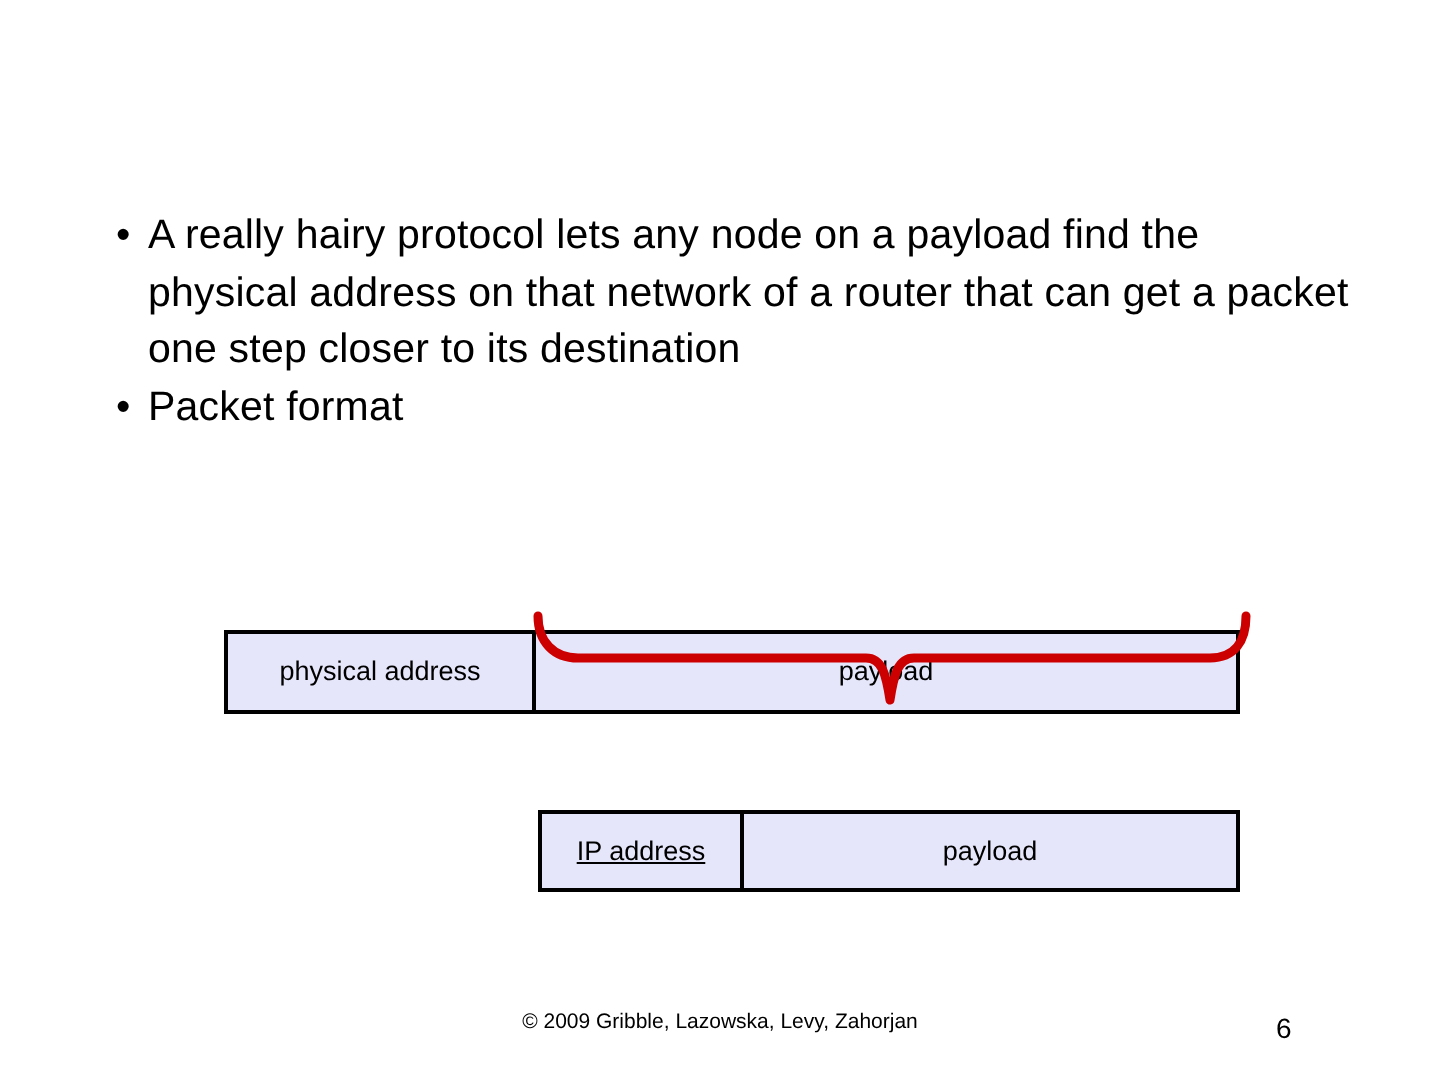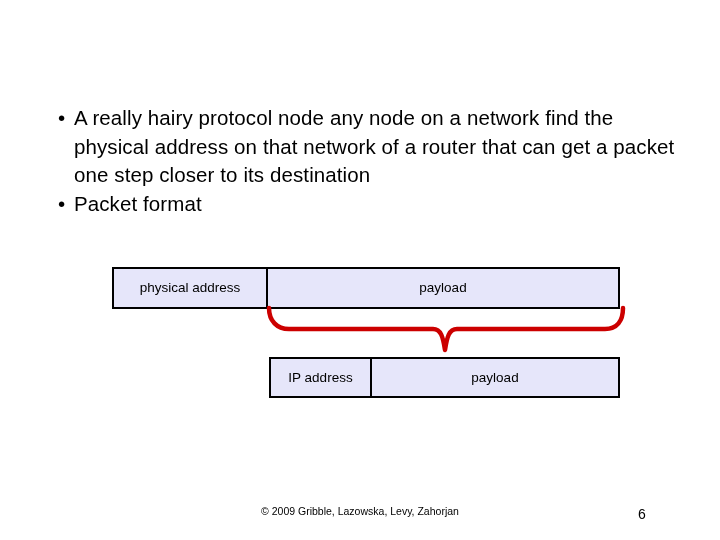--- a/index.html
+++ b/index.html
@@ -54,20 +54,21 @@
     height: 540px;
     pointer-events: none;
   }
 
   .packet-row {
     position: absolute;
     display: flex;
     border: 2px solid #000000;
     box-sizing: border-box;
     background: #fef9c3;
+    margin-top: 48px;
   }
   .packet-row.row-outer {
     left: 112px;
     top: 267px;
     width: 508px;
     height: 42px;
   }
   .packet-row.row-inner {
     left: 269px;
     top: 357px;
@@ -87,20 +88,21 @@
   .row-outer .cell-addr {
     width: 154px;
     border-right: 2px solid #000000;
   }
   .row-outer .cell-payload {
     flex: 1 1 auto;
   }
   .row-inner .cell-addr {
     width: 101px;
     border-right: 2px solid #000000;
+    text-decoration: underline;
   }
   .row-inner .cell-payload {
     flex: 1 1 auto;
   }
 
   .brace-svg {
     position: absolute;
     left: 255px;
     top: 305px;
     width: 380px;
@@ -127,21 +129,21 @@
     line-height: 18px;
   }
 </style>
 </head>
 <body>
 
 <div class="bullets">
 
   <div class="bullet-row">
     <span class="bullet-mark">•</span>
-    <span class="bullet-text">A really hairy protocol node any node on a network find the physical address on that network of a router that can get a packet one step closer to its destination</span>
+    <span class="bullet-text">A really hairy protocol lets any node on a payload find the physical address on that network of a router that can get a packet one step closer to its destination</span>
   </div>
 
   <div class="bullet-row">
     <span class="bullet-mark">•</span>
     <span class="bullet-text">Packet format</span>
   </div>
 
 </div>
 
 <div class="diagram">

